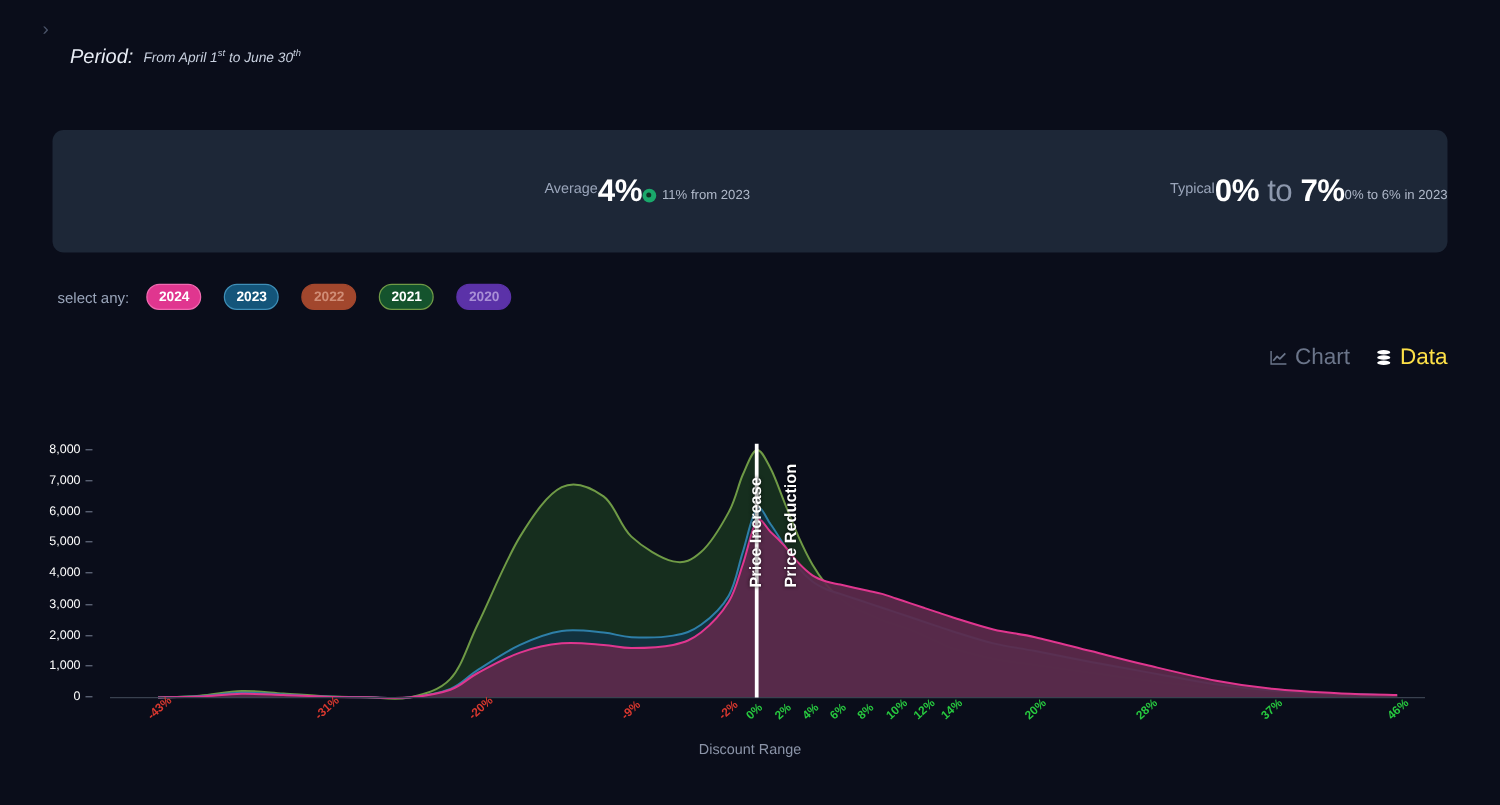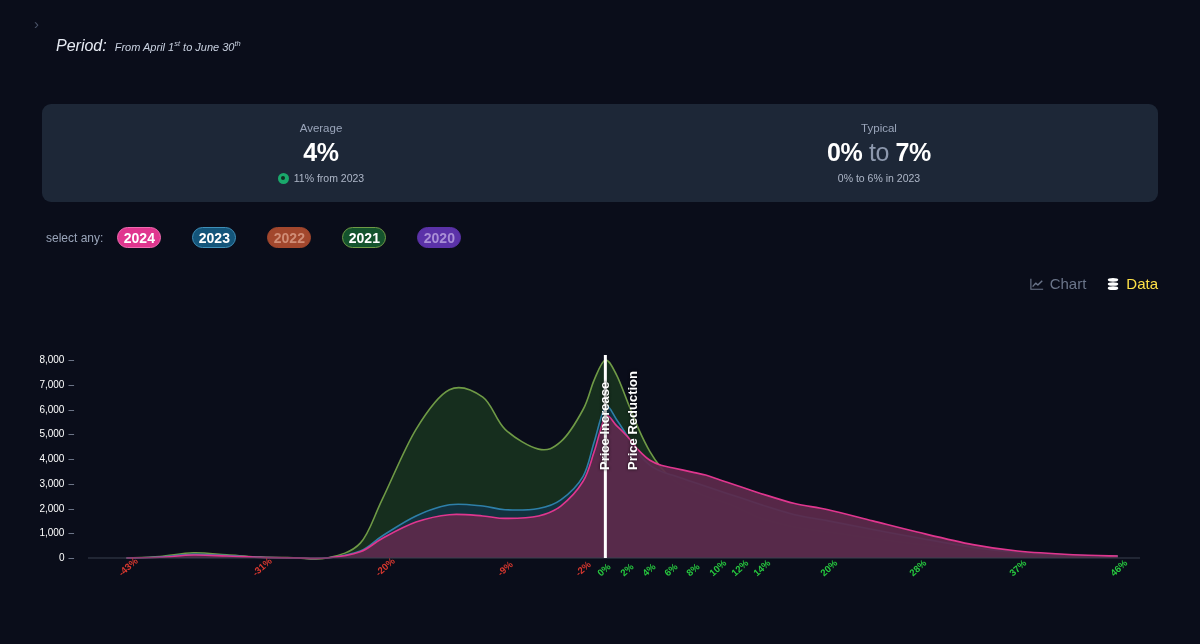--- a/index.html
+++ b/index.html
@@ -36,21 +36,21 @@
   .period-value sup { font-size: 7.5px; }
 
   
   .stats-bar {
     position: absolute; left: 42px; top: 104px;
     width: 1116px; height: 98px;
     background: #1d2737; border-radius: 9px;
     display: flex; align-items: center;
   }
   .stat-cell {
-    flex: 1; display: flex; flex-direction: column;
+    flex: 1; display: flex; flex-direction: row;
     align-items: center; justify-content: flex-end;
   }
   .stat-label { color: #9aa5ba; font-size: 11.5px; margin-bottom: 4px; }
   .stat-value {
     color: #ffffff; font-size: 25px; font-weight: 700;
     letter-spacing: -0.4px; line-height: 1.15;
   }
   .stat-value .conj { color: #8d98ad; font-weight: 400; }
   .stat-sub {
     display: flex; align-items: center; gap: 5px;
@@ -68,32 +68,32 @@
 
   
   .select-row {
     position: absolute; left: 46px; top: 227px;
     display: flex; align-items: center;
   }
   .select-label { color: #9aa5ba; font-size: 12px; margin-right: 14px; }
   .pill {
     width: 44px; height: 21px; border-radius: 11px;
     display: inline-flex; align-items: center; justify-content: center;
-    font-size: 14px; font-weight: 700; margin-right: 31px;
+    font-size: 11px; font-weight: 700; margin-right: 18px;
     border: 1px solid transparent; cursor: pointer;
   }
 
   
   .view-toggle {
     position: absolute; right: 42px; top: 275px;
     display: flex; align-items: center; gap: 20px;
   }
   .view-btn {
     display: flex; align-items: center; gap: 6px;
-    font-size: 15px; cursor: pointer;
+    font-size: 18px; cursor: pointer;
   }
   .view-btn.inactive { color: #6b7governance; }
   .view-btn.inactive { color: #6b758a; }
   .view-btn.active { color: #fde047; font-weight: 400; align-items: center; }
 
   
   .chart-area { position: absolute; left: 0; top: 330px; width: 1200px; height: 300px; }
   .ytick {
     position: absolute; color: #ffffff; font-size: 10px;
     text-align: right; width: 46px;
@@ -216,18 +216,19 @@
         <div class="xtick" style="color: rgb(39, 201, 63); left: 684.468px; top: 240px;">8%</div>
         <div class="xtick" style="color: rgb(39, 201, 63); left: 706.745px; top: 240px;">10%</div>
         <div class="xtick" style="color: rgb(39, 201, 63); left: 729.021px; top: 240px;">12%</div>
         <div class="xtick" style="color: rgb(39, 201, 63); left: 751.298px; top: 240px;">14%</div>
         <div class="xtick" style="color: rgb(39, 201, 63); left: 818.128px; top: 240px;">20%</div>
         <div class="xtick" style="color: rgb(39, 201, 63); left: 907.234px; top: 240px;">28%</div>
         <div class="xtick" style="color: rgb(39, 201, 63); left: 1007.48px; top: 240px;">37%</div>
         <div class="xtick" style="color: rgb(39, 201, 63); left: 1107.72px; top: 240px;">46%</div>
       </div>
   </div>
+  <div class="x-axis-title">Discount Range</div>
 
   <div id="ann-host">
       <div class="divider-label" style="left: 597.362px; top: 470px;">Price Increase</div>
       <div class="divider-label" style="left: 625.362px; top: 470px;">Price Reduction</div>
     </div>
 </div>
 
 </body></html>

